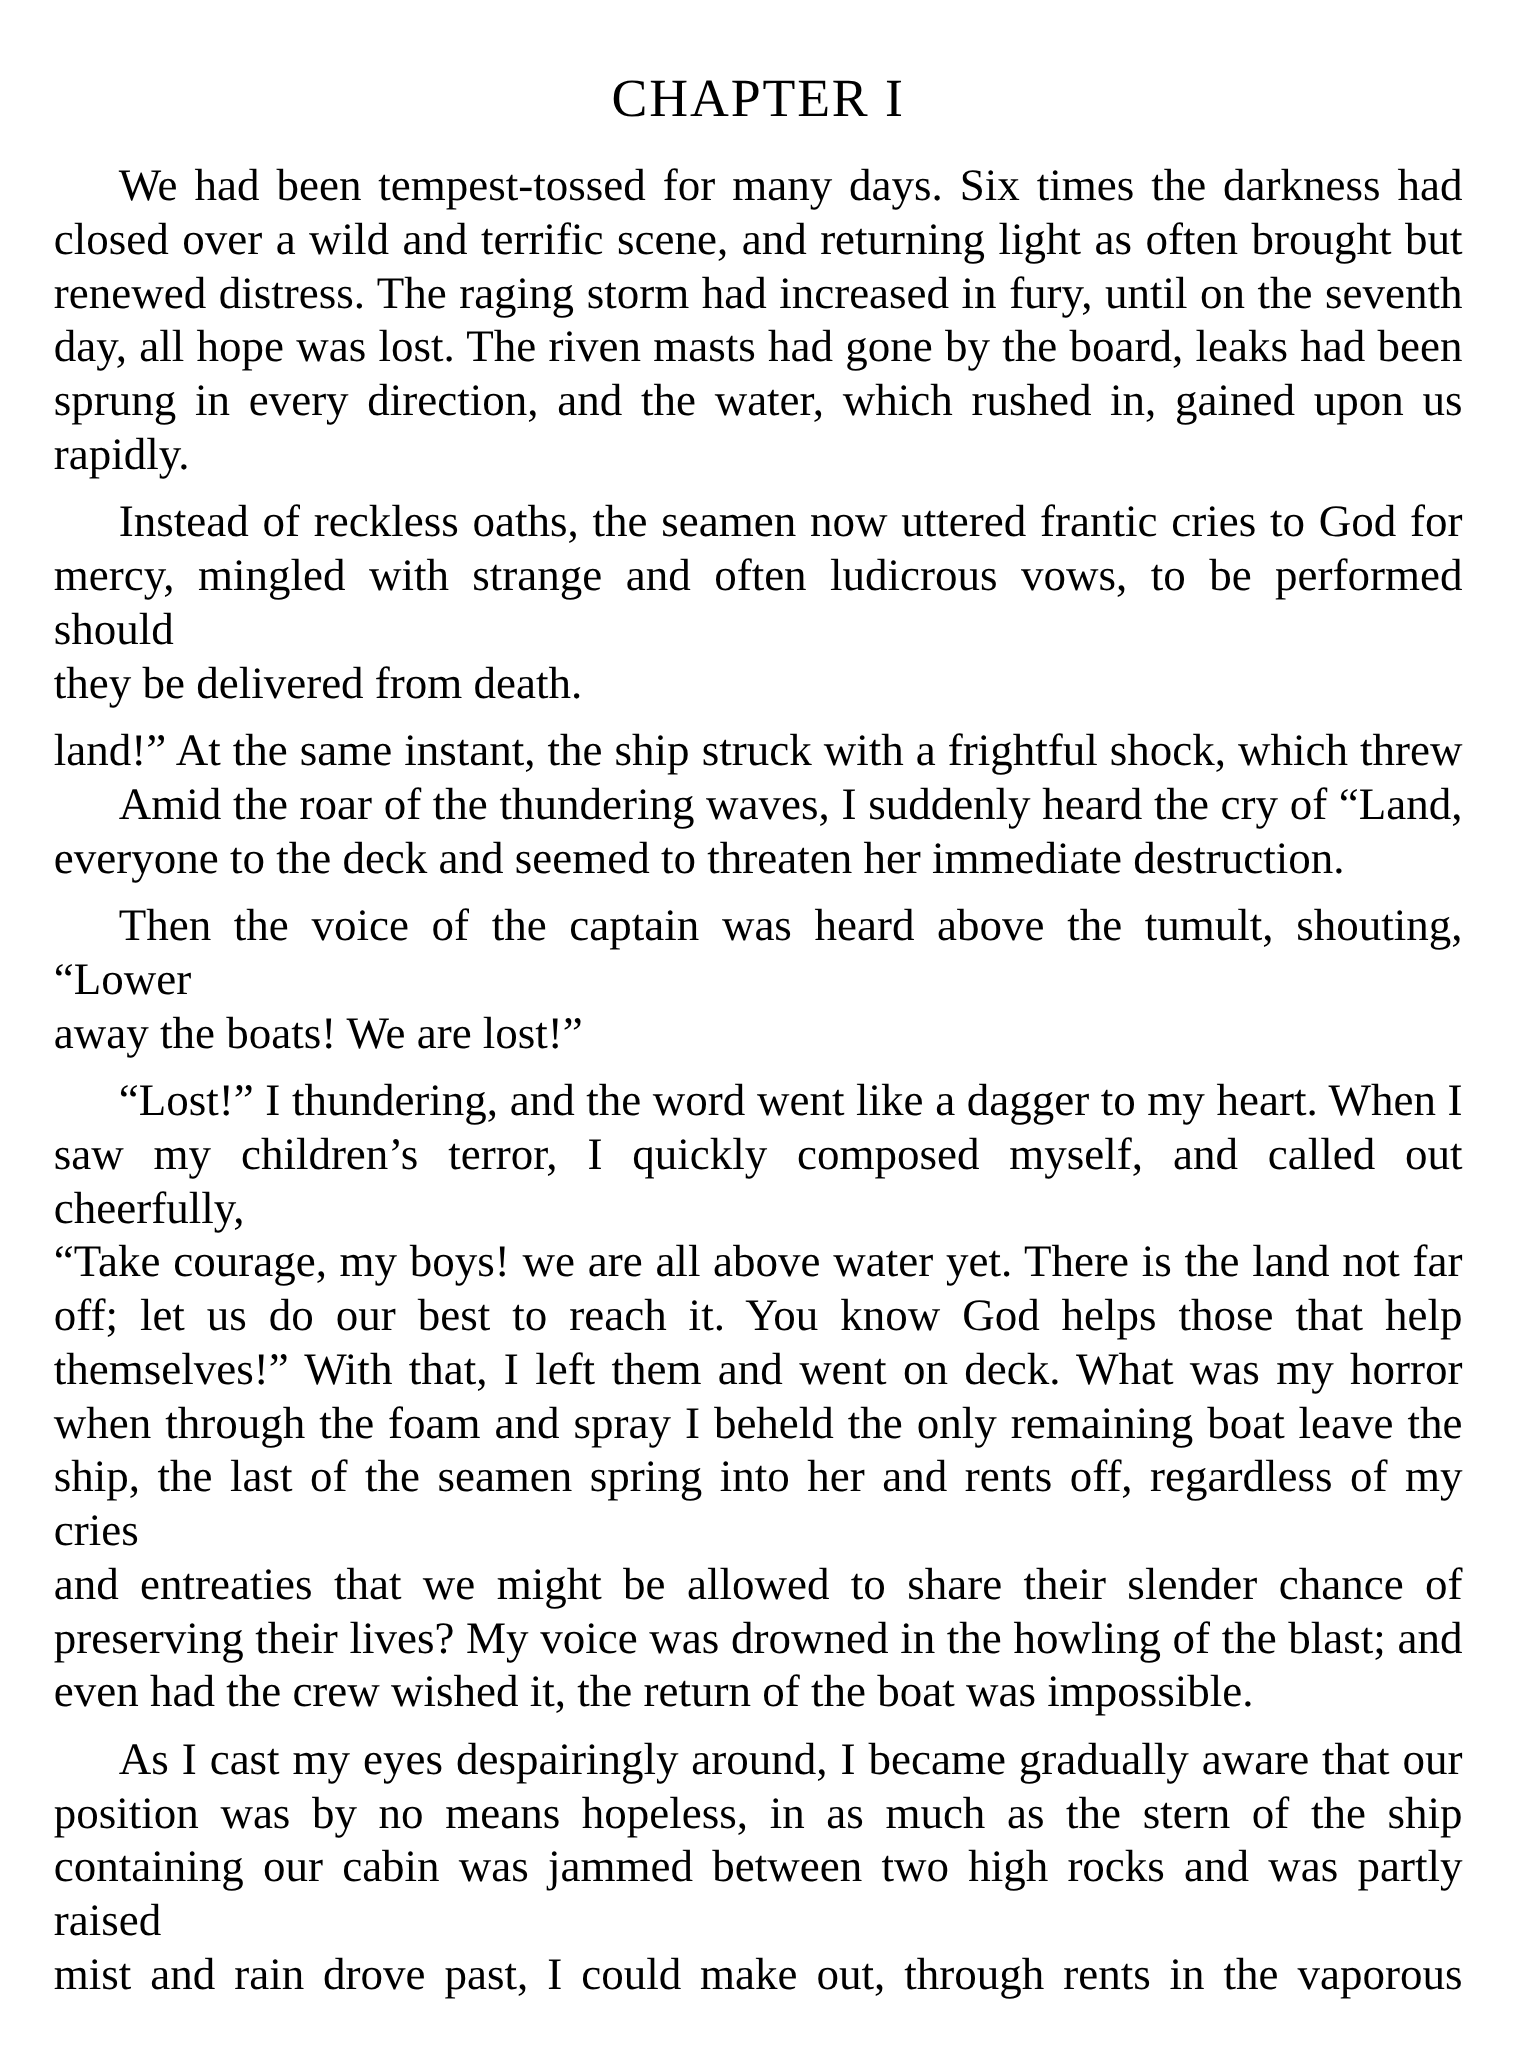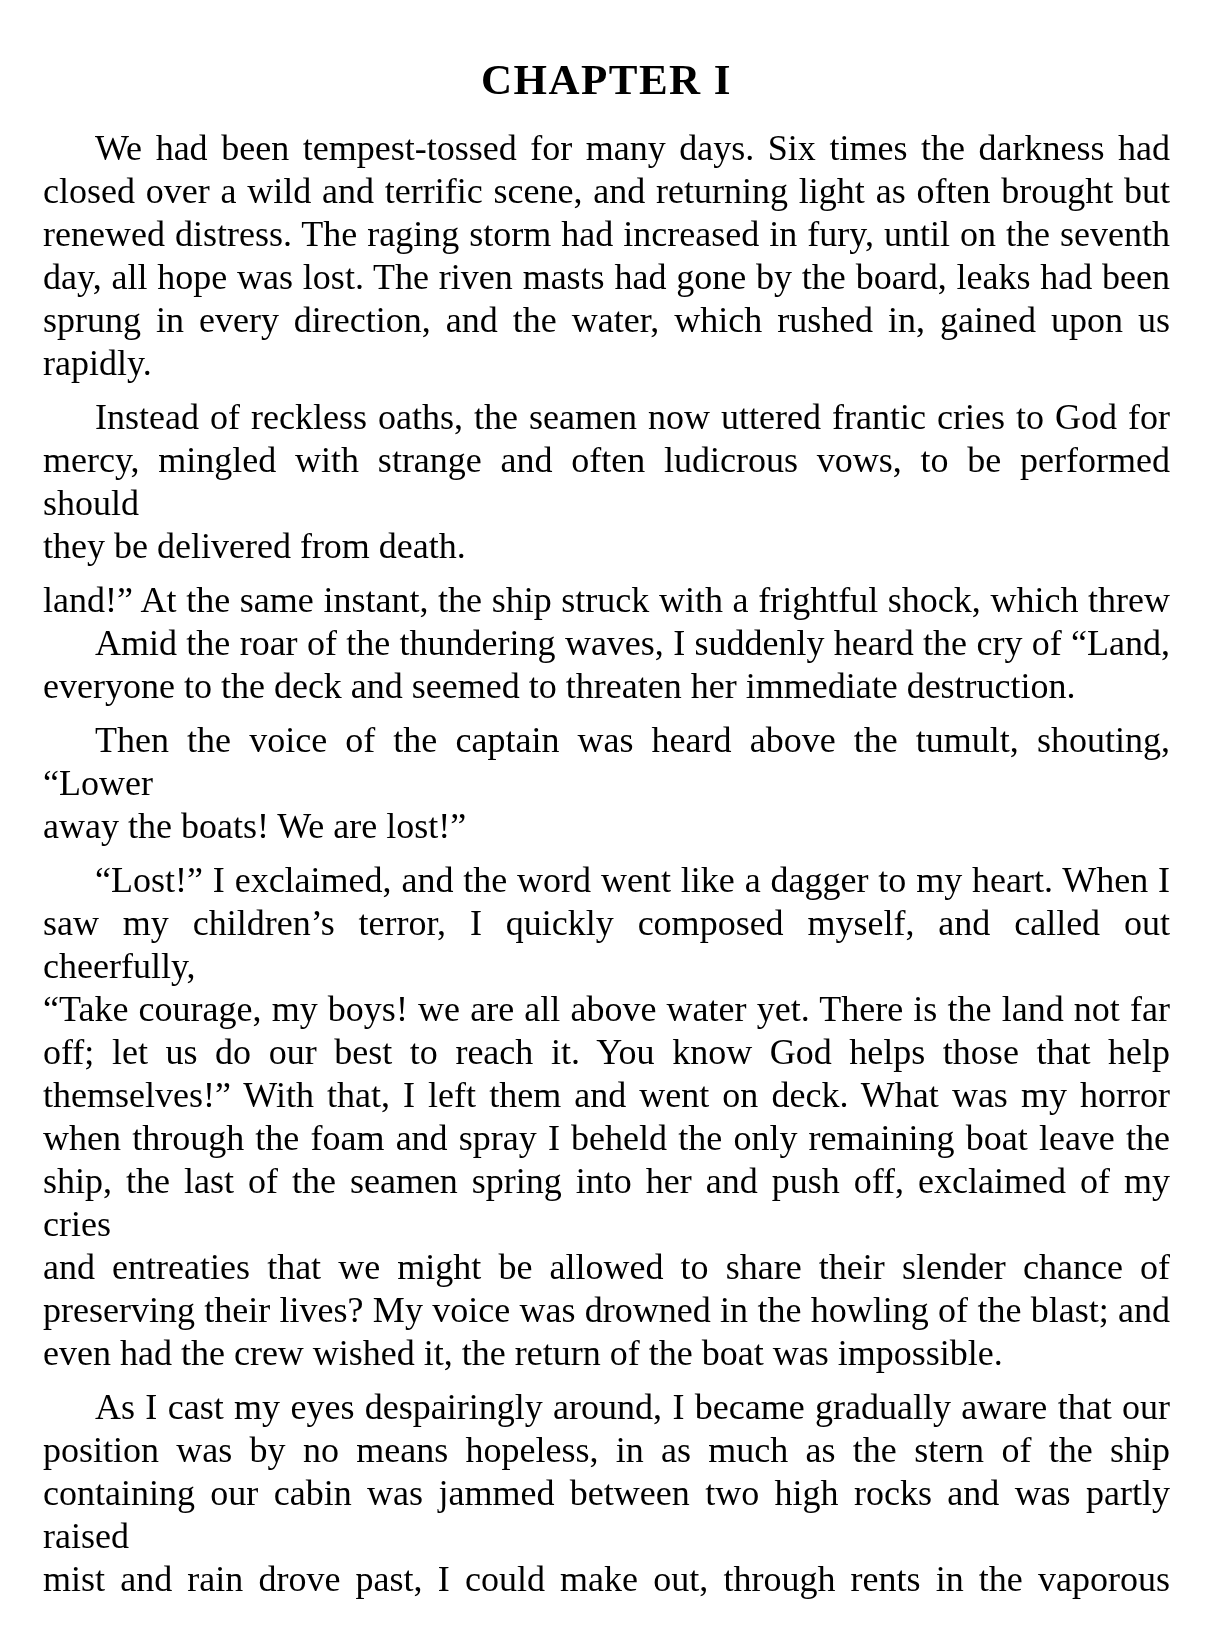--- a/index.html
+++ b/index.html
@@ -13,21 +13,21 @@
     height: 1646px;
     box-sizing: border-box;
     background: #ffffff;
     color: #000000;
     padding: 56px 62px 0 43px;
     font-family: "Liberation Serif", "DejaVu Serif", serif;
     overflow: hidden;
   }
   .chapter-title {
     font-size: 43px;
-    font-weight: bold;
+    font-weight: normal;
     text-align: center;
     letter-spacing: 1.5px;
     margin: 0 0 24px 0;
     line-height: 1.1;
   }
   .para {
     margin: 0 0 11px 0;
   }
   .line {
     font-size: 36px;
@@ -66,27 +66,27 @@
       <div class="para">
         <div class="line">land!” At the same instant, the ship struck with a frightful shock, which threw</div>
         <div class="line first">Amid the roar of the thundering waves, I suddenly heard the cry of “Land,</div>
         <div class="line last">everyone to the deck and seemed to threaten her immediate destruction.</div>
       </div>
       <div class="para">
         <div class="line first">Then the voice of the captain was heard above the tumult, shouting, “Lower</div>
         <div class="line last">away the boats! We are lost!”</div>
       </div>
       <div class="para">
-        <div class="line first">“Lost!” I exclaimed, and the word went like a dagger to my heart. When I</div>
+        <div class="line first">“Lost!” I thundering, and the word went like a dagger to my heart. When I</div>
         <div class="line">saw my children’s terror, I quickly composed myself, and called out cheerfully,</div>
         <div class="line">“Take courage, my boys! we are all above water yet. There is the land not far</div>
         <div class="line">off; let us do our best to reach it. You know God helps those that help</div>
         <div class="line">themselves!” With that, I left them and went on deck. What was my horror</div>
         <div class="line">when through the foam and spray I beheld the only remaining boat leave the</div>
-        <div class="line">ship, the last of the seamen spring into her and push off, exclaimed of my cries</div>
+        <div class="line">ship, the last of the seamen spring into her and rents off, regardless of my cries</div>
         <div class="line">and entreaties that we might be allowed to share their slender chance of</div>
         <div class="line">preserving their lives? My voice was drowned in the howling of the blast; and</div>
         <div class="line last">even had the crew wished it, the return of the boat was impossible.</div>
       </div>
       <div class="para continues">
         <div class="line first">As I cast my eyes despairingly around, I became gradually aware that our</div>
         <div class="line">position was by no means hopeless, in as much as the stern of the ship</div>
         <div class="line">containing our cabin was jammed between two high rocks and was partly raised</div>
         <div class="line last">mist and rain drove past, I could make out, through rents in the vaporous</div>
       </div>

